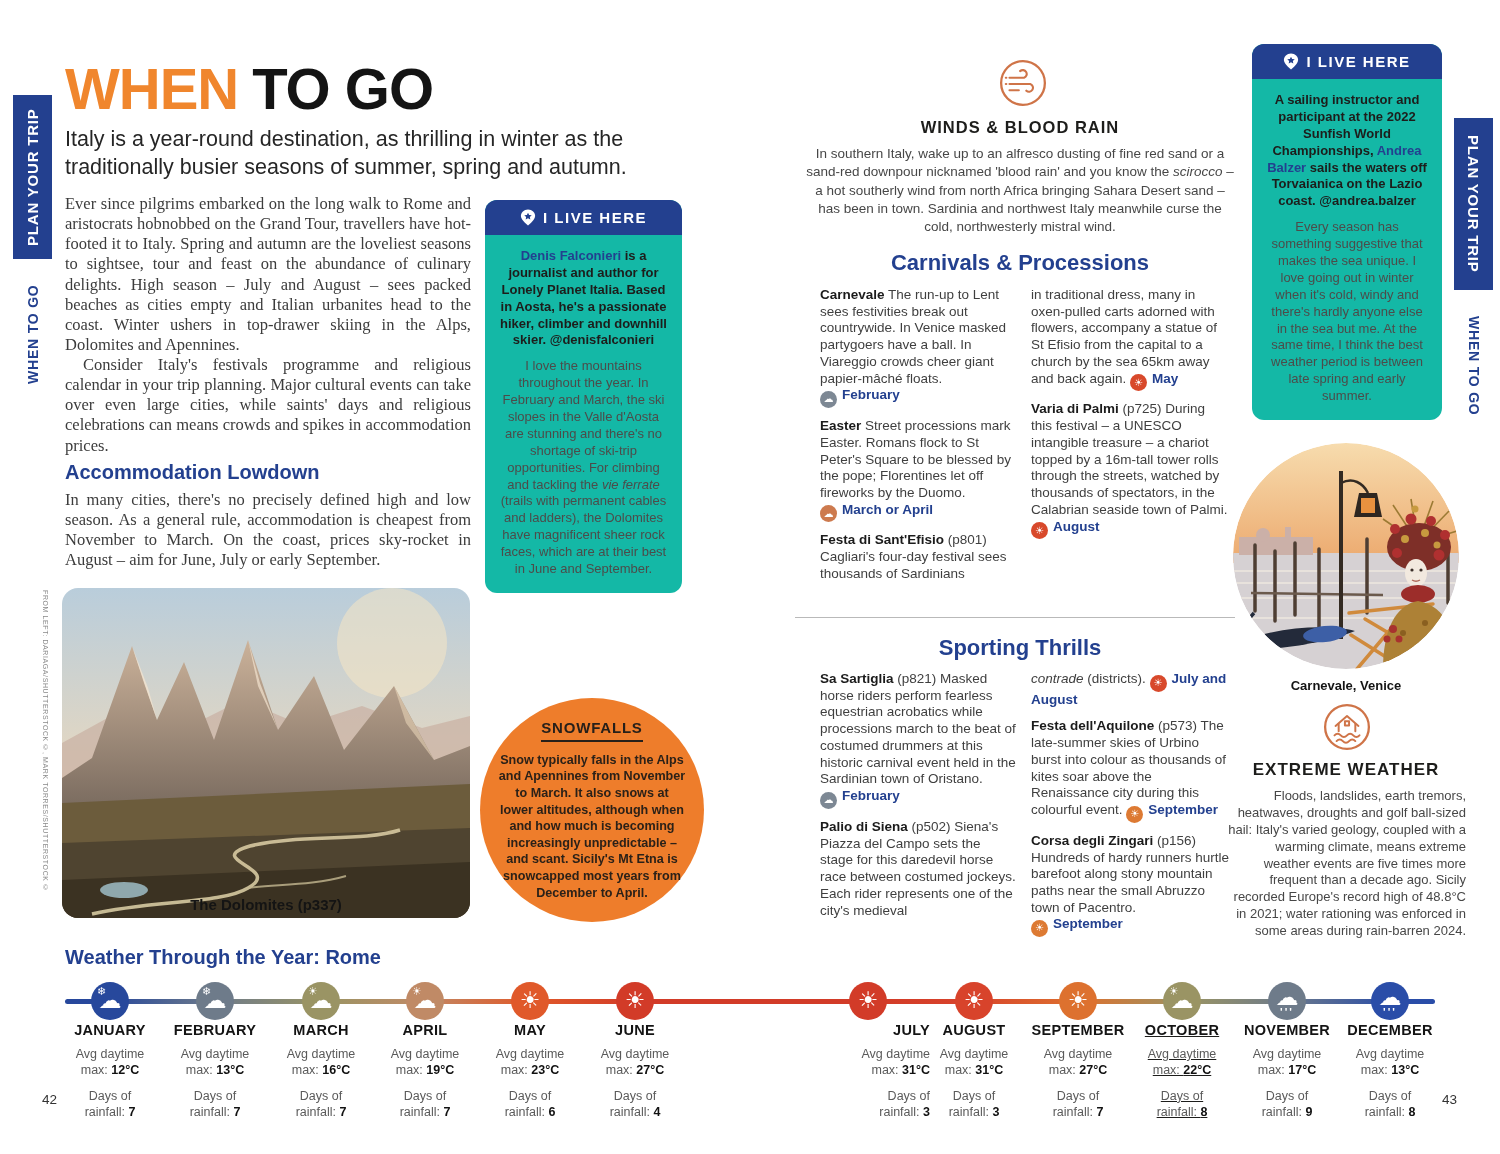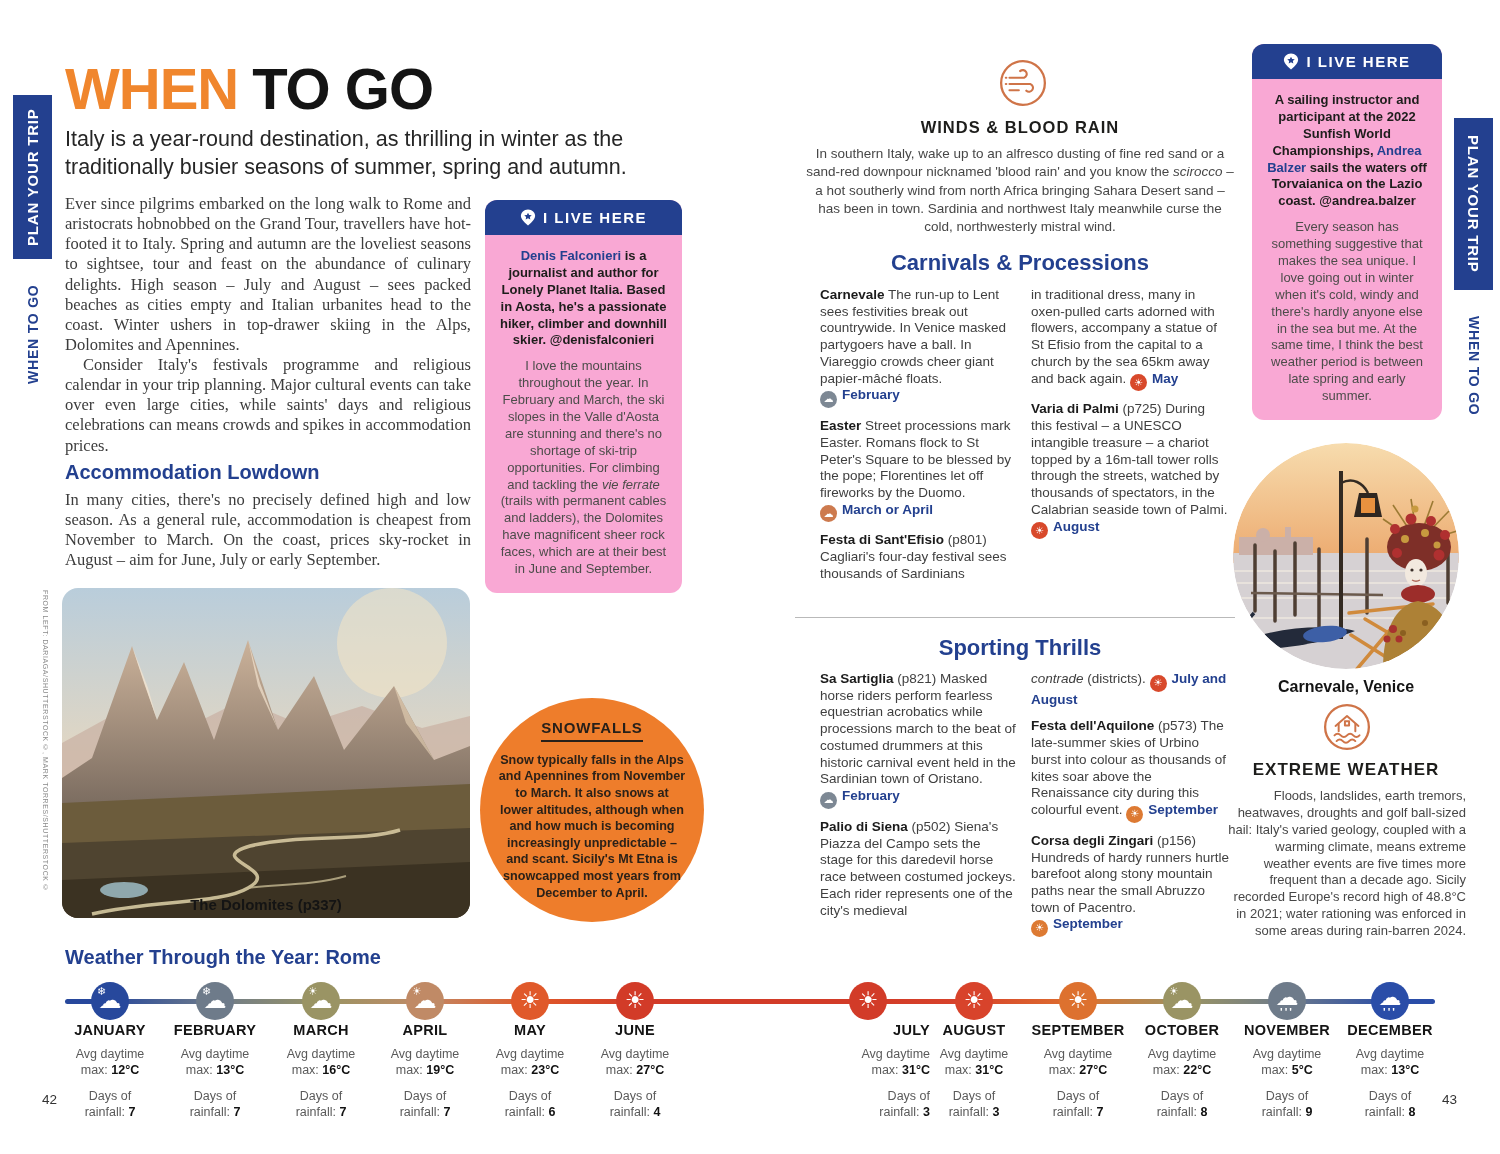--- a/index.html
+++ b/index.html
@@ -19,21 +19,21 @@
   .h1 .rest{color:#141414;margin-left:14px;}
   .intro{font-size:21.5px;line-height:1.28;color:#262626;}
   .bodytext{font-size:16.5px;line-height:1.22;color:#3c3c3c;text-align:justify;}
   .bodytext p{margin:0;}
   .bodytext p + p{text-indent:18px;}
   .h2{color:#23408f;font-weight:bold;font-size:20px;}
   .photo-frame{border-radius:16px;overflow:hidden;}
   .photo-credit{font-size:7px;color:#8a8a8a;letter-spacing:.6px;}
   .caption{font-weight:bold;font-size:15px;color:#141414;}
   
-  .ilh{border-radius:12px;overflow:hidden;background:#f9a8d4;}
+  .ilh{border-radius:12px;overflow:hidden;background:#14b8a6;}
   .ilh-head{background:#23408f;color:#fff;height:35px;display:flex;align-items:center;justify-content:center;gap:7px;
             font-weight:bold;font-size:15px;letter-spacing:1.5px;}
   .ilh-body{padding:13px 13px 15px;text-align:center;}
   .ilh-bold{font-weight:bold;font-size:13px;line-height:1.3;color:#1d1d1b;}
   .ilh-bold .who{color:#23408f;}
   .ilh-text{margin-top:9px;font-size:13px;line-height:1.3;color:#4c4c4a;}
   
   .snowball{width:224px;height:224px;border-radius:50%;background:#ee7d2b;display:flex;flex-direction:column;
             align-items:center;justify-content:center;text-align:center;padding:0 18px;box-sizing:border-box;}
   .snow-title{font-weight:bold;font-size:15px;letter-spacing:.8px;color:#27201a;border-bottom:2px solid #27201a;
@@ -47,21 +47,21 @@
   .fcol{font-size:13.5px;line-height:1.24;color:#3f3f3f;}
   .fcol .entry{margin:0 0 10px;}
   .ename{font-weight:bold;color:#1b1b1b;}
   .eref{color:#3f3f3f;}
   .mbadge{display:inline-flex;width:17px;height:17px;border-radius:50%;align-items:center;justify-content:center;
           color:#fff;font-size:10px;vertical-align:-3px;margin-right:5px;font-family:"DejaVu Sans",sans-serif;}
   .emonth{color:#23408f;font-weight:bold;}
   .divider{height:1px;background:#b9b9b9;}
   
   .circle-photo{border-radius:50%;overflow:hidden;}
-  .caption-c{font-weight:bold;font-size:16px;text-align:center;color:#141414;}
+  .caption-c{font-weight:bold;font-size:13px;text-align:center;color:#141414;}
   .extreme-body{font-size:13px;line-height:1.3;color:#474747;text-align:right;}
   
   .tl-line{height:5px;border-radius:3px;
     background:linear-gradient(90deg,#27489c 0%,#27489c 3%,#6e7b8a 11%,#9a9464 19%,#c08a66 26%,#e0592a 34%,
                #d23b28 42%,#d23b28 59%,#d8432b 66%,#dd712f 74%,#9a9464 82%,#6e7b8a 89%,#2a4da8 97%);}
   .icon-stack{position:absolute;width:38px;height:38px;border-radius:50%;}
   .icon-stack .main{position:absolute;left:50%;top:50%;transform:translate(-50%,-54%);color:#fff;font-size:23px;
                     font-family:"DejaVu Sans",sans-serif;}
   .icon-stack .main.up{transform:translate(-50%,-66%);}
   .icon-stack .mini{position:absolute;left:6px;top:3px;color:#fff;font-size:11px;font-family:"DejaVu Sans",sans-serif;}
@@ -398,32 +398,32 @@
       </div>
      <div class="mcol" style="left:1016px;top:1022px;">
        <div class="mname">SEPTEMBER</div>
        <div class="mlabel mgroup">Avg daytime<br>max: <b>27°C</b></div>
        <div class="mlabel">Days of<br>rainfall: <b>7</b></div>
      </div>
       <div class="icon-stack" style="left:1163px;top:982px;background:#9a9464">
         <span class="mini">☀</span>
         <span class="main">☁</span>
       </div>
-     <div class="mcol" style="left:1120px;top:1022px;">
+     <div class="mcol" style="left:1120px;top:1022px;text-decoration:underline;">
        <div class="mname">OCTOBER</div>
        <div class="mlabel mgroup">Avg daytime<br>max: <b>22°C</b></div>
        <div class="mlabel">Days of<br>rainfall: <b>8</b></div>
      </div>
       <div class="icon-stack" style="left:1268px;top:982px;background:#6e7b8a">
         <span class="main up">☁</span>
         <span class="drops">'''</span>
       </div>
      <div class="mcol" style="left:1225px;top:1022px;">
        <div class="mname">NOVEMBER</div>
-       <div class="mlabel mgroup">Avg daytime<br>max: <b>5°C</b></div>
+       <div class="mlabel mgroup">Avg daytime<br>max: <b>17°C</b></div>
        <div class="mlabel">Days of<br>rainfall: <b>9</b></div>
      </div>
       <div class="icon-stack" style="left:1371px;top:982px;background:#2a4da8">
         <span class="main up">☁</span>
         <span class="drops">'''</span>
       </div>
      <div class="mcol" style="left:1328px;top:1022px;">
        <div class="mname">DECEMBER</div>
        <div class="mlabel mgroup">Avg daytime<br>max: <b>13°C</b></div>
        <div class="mlabel">Days of<br>rainfall: <b>8</b></div>

